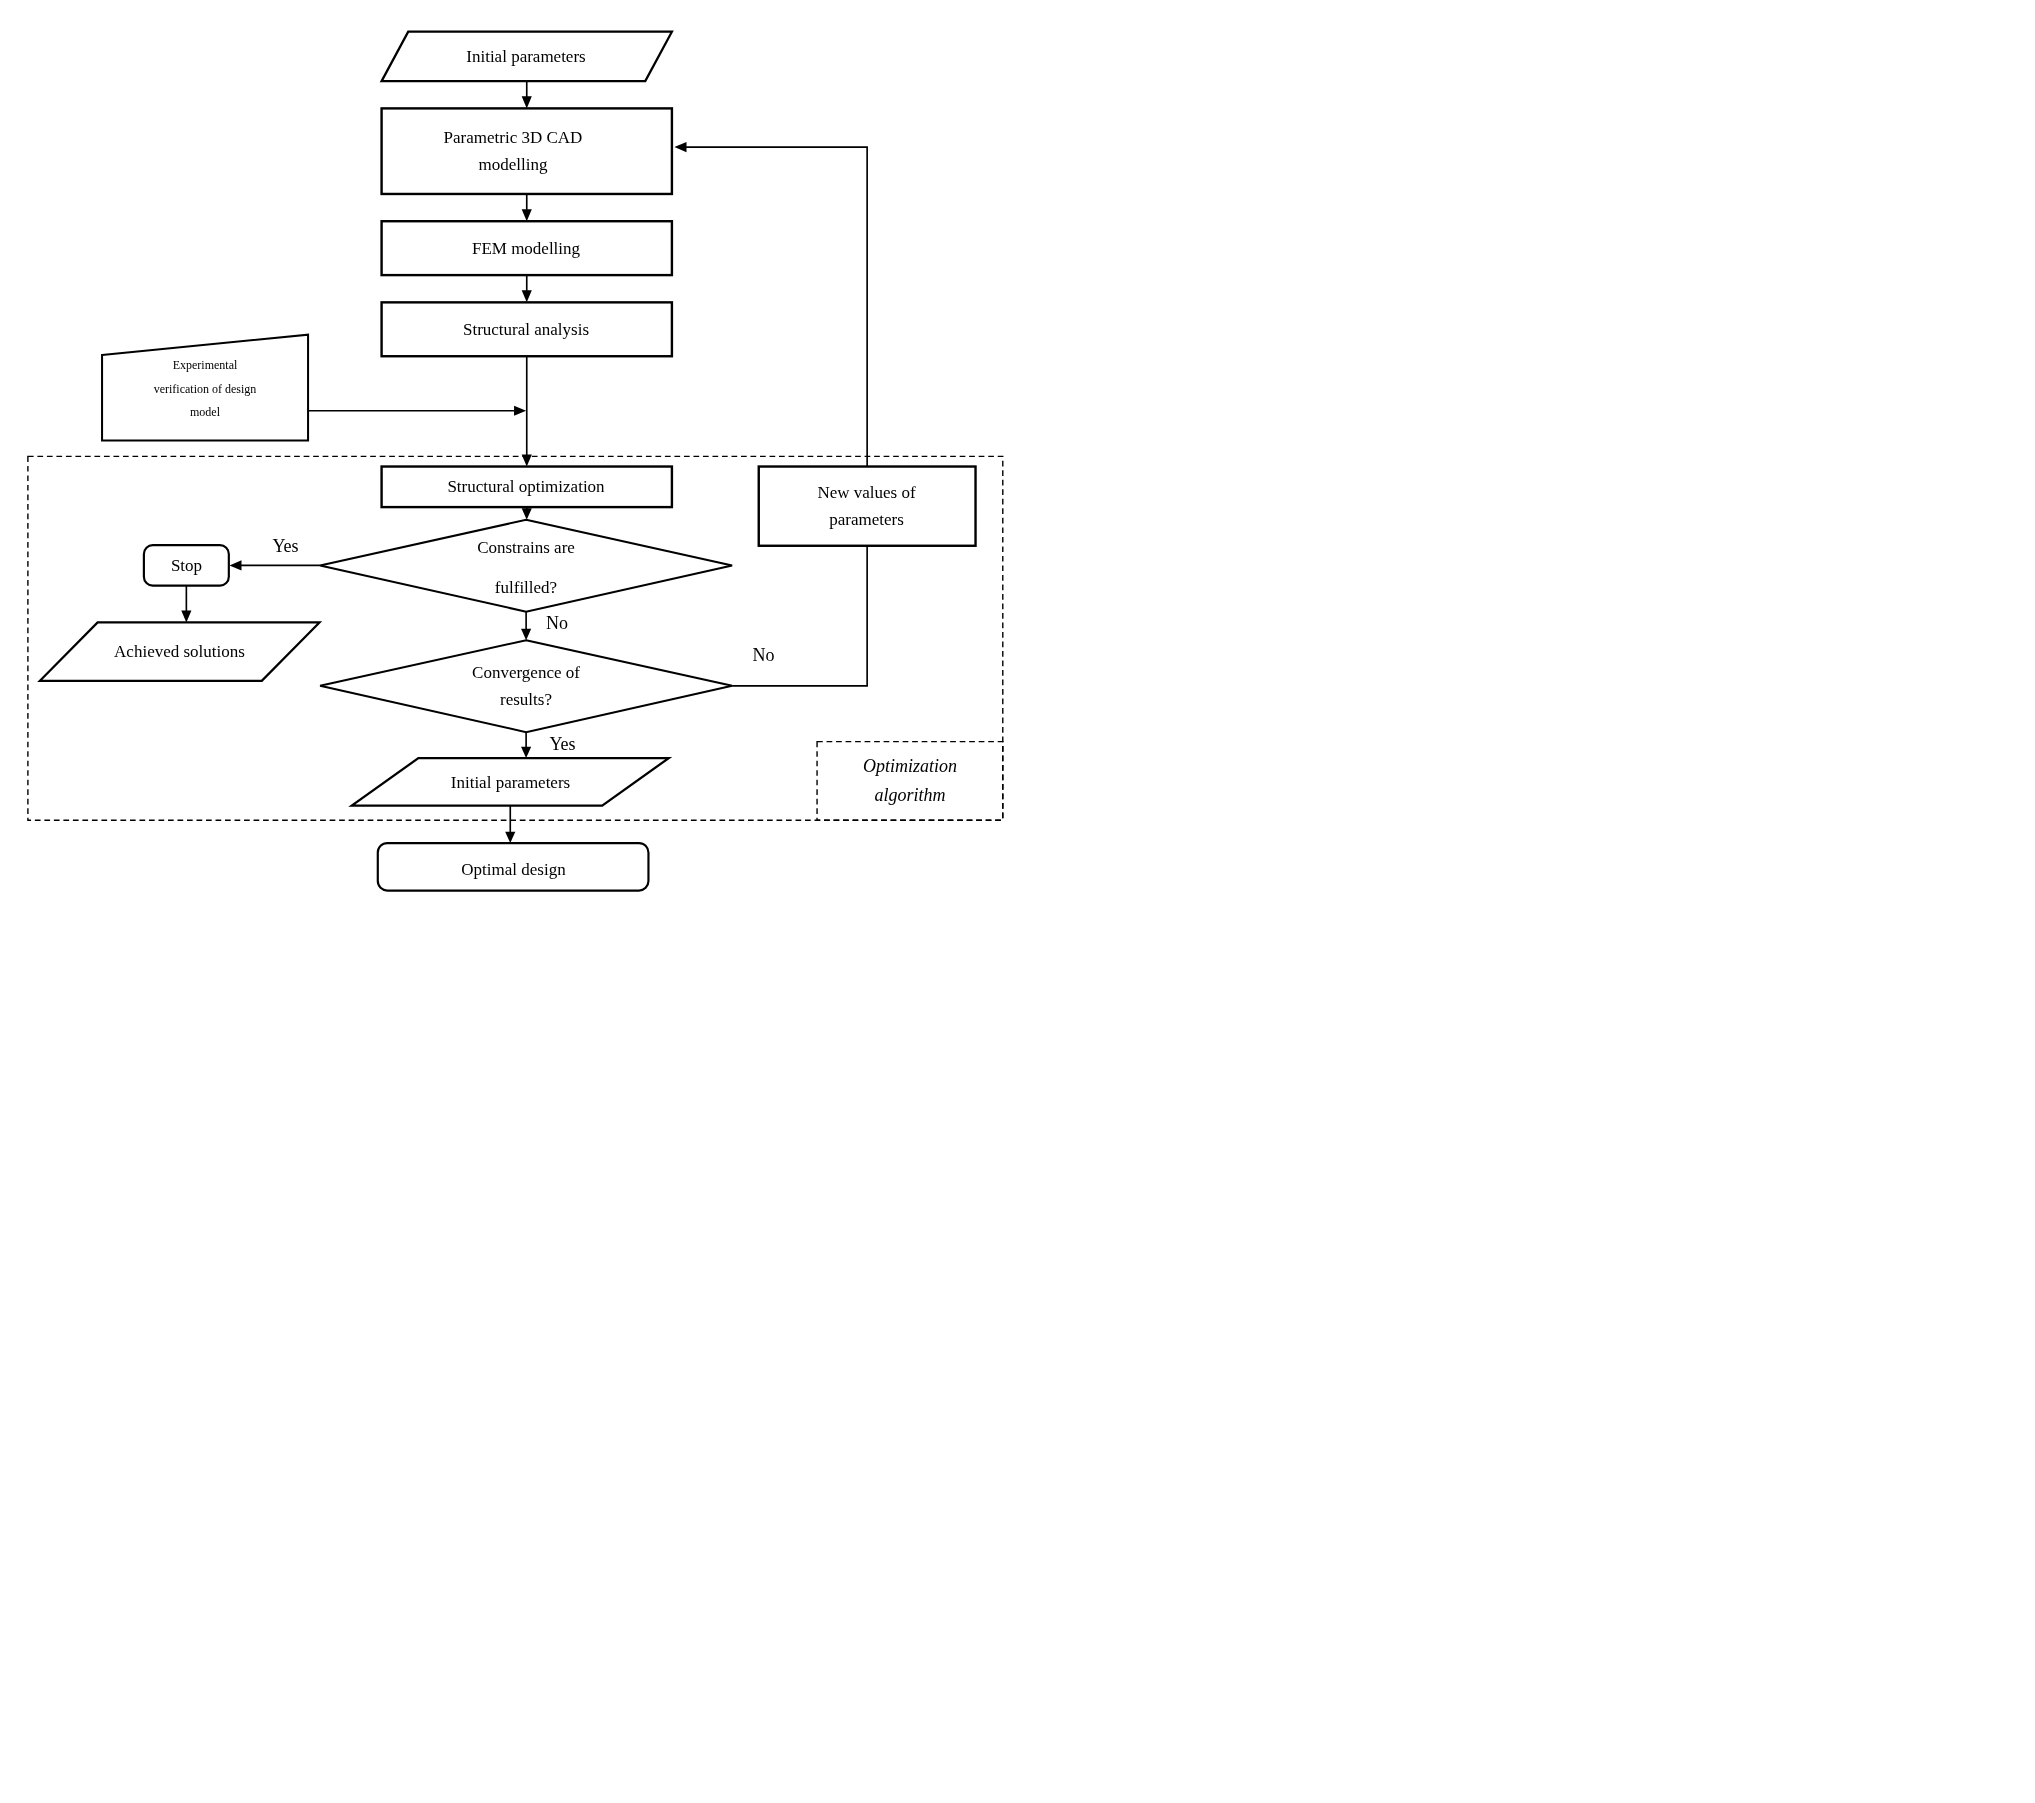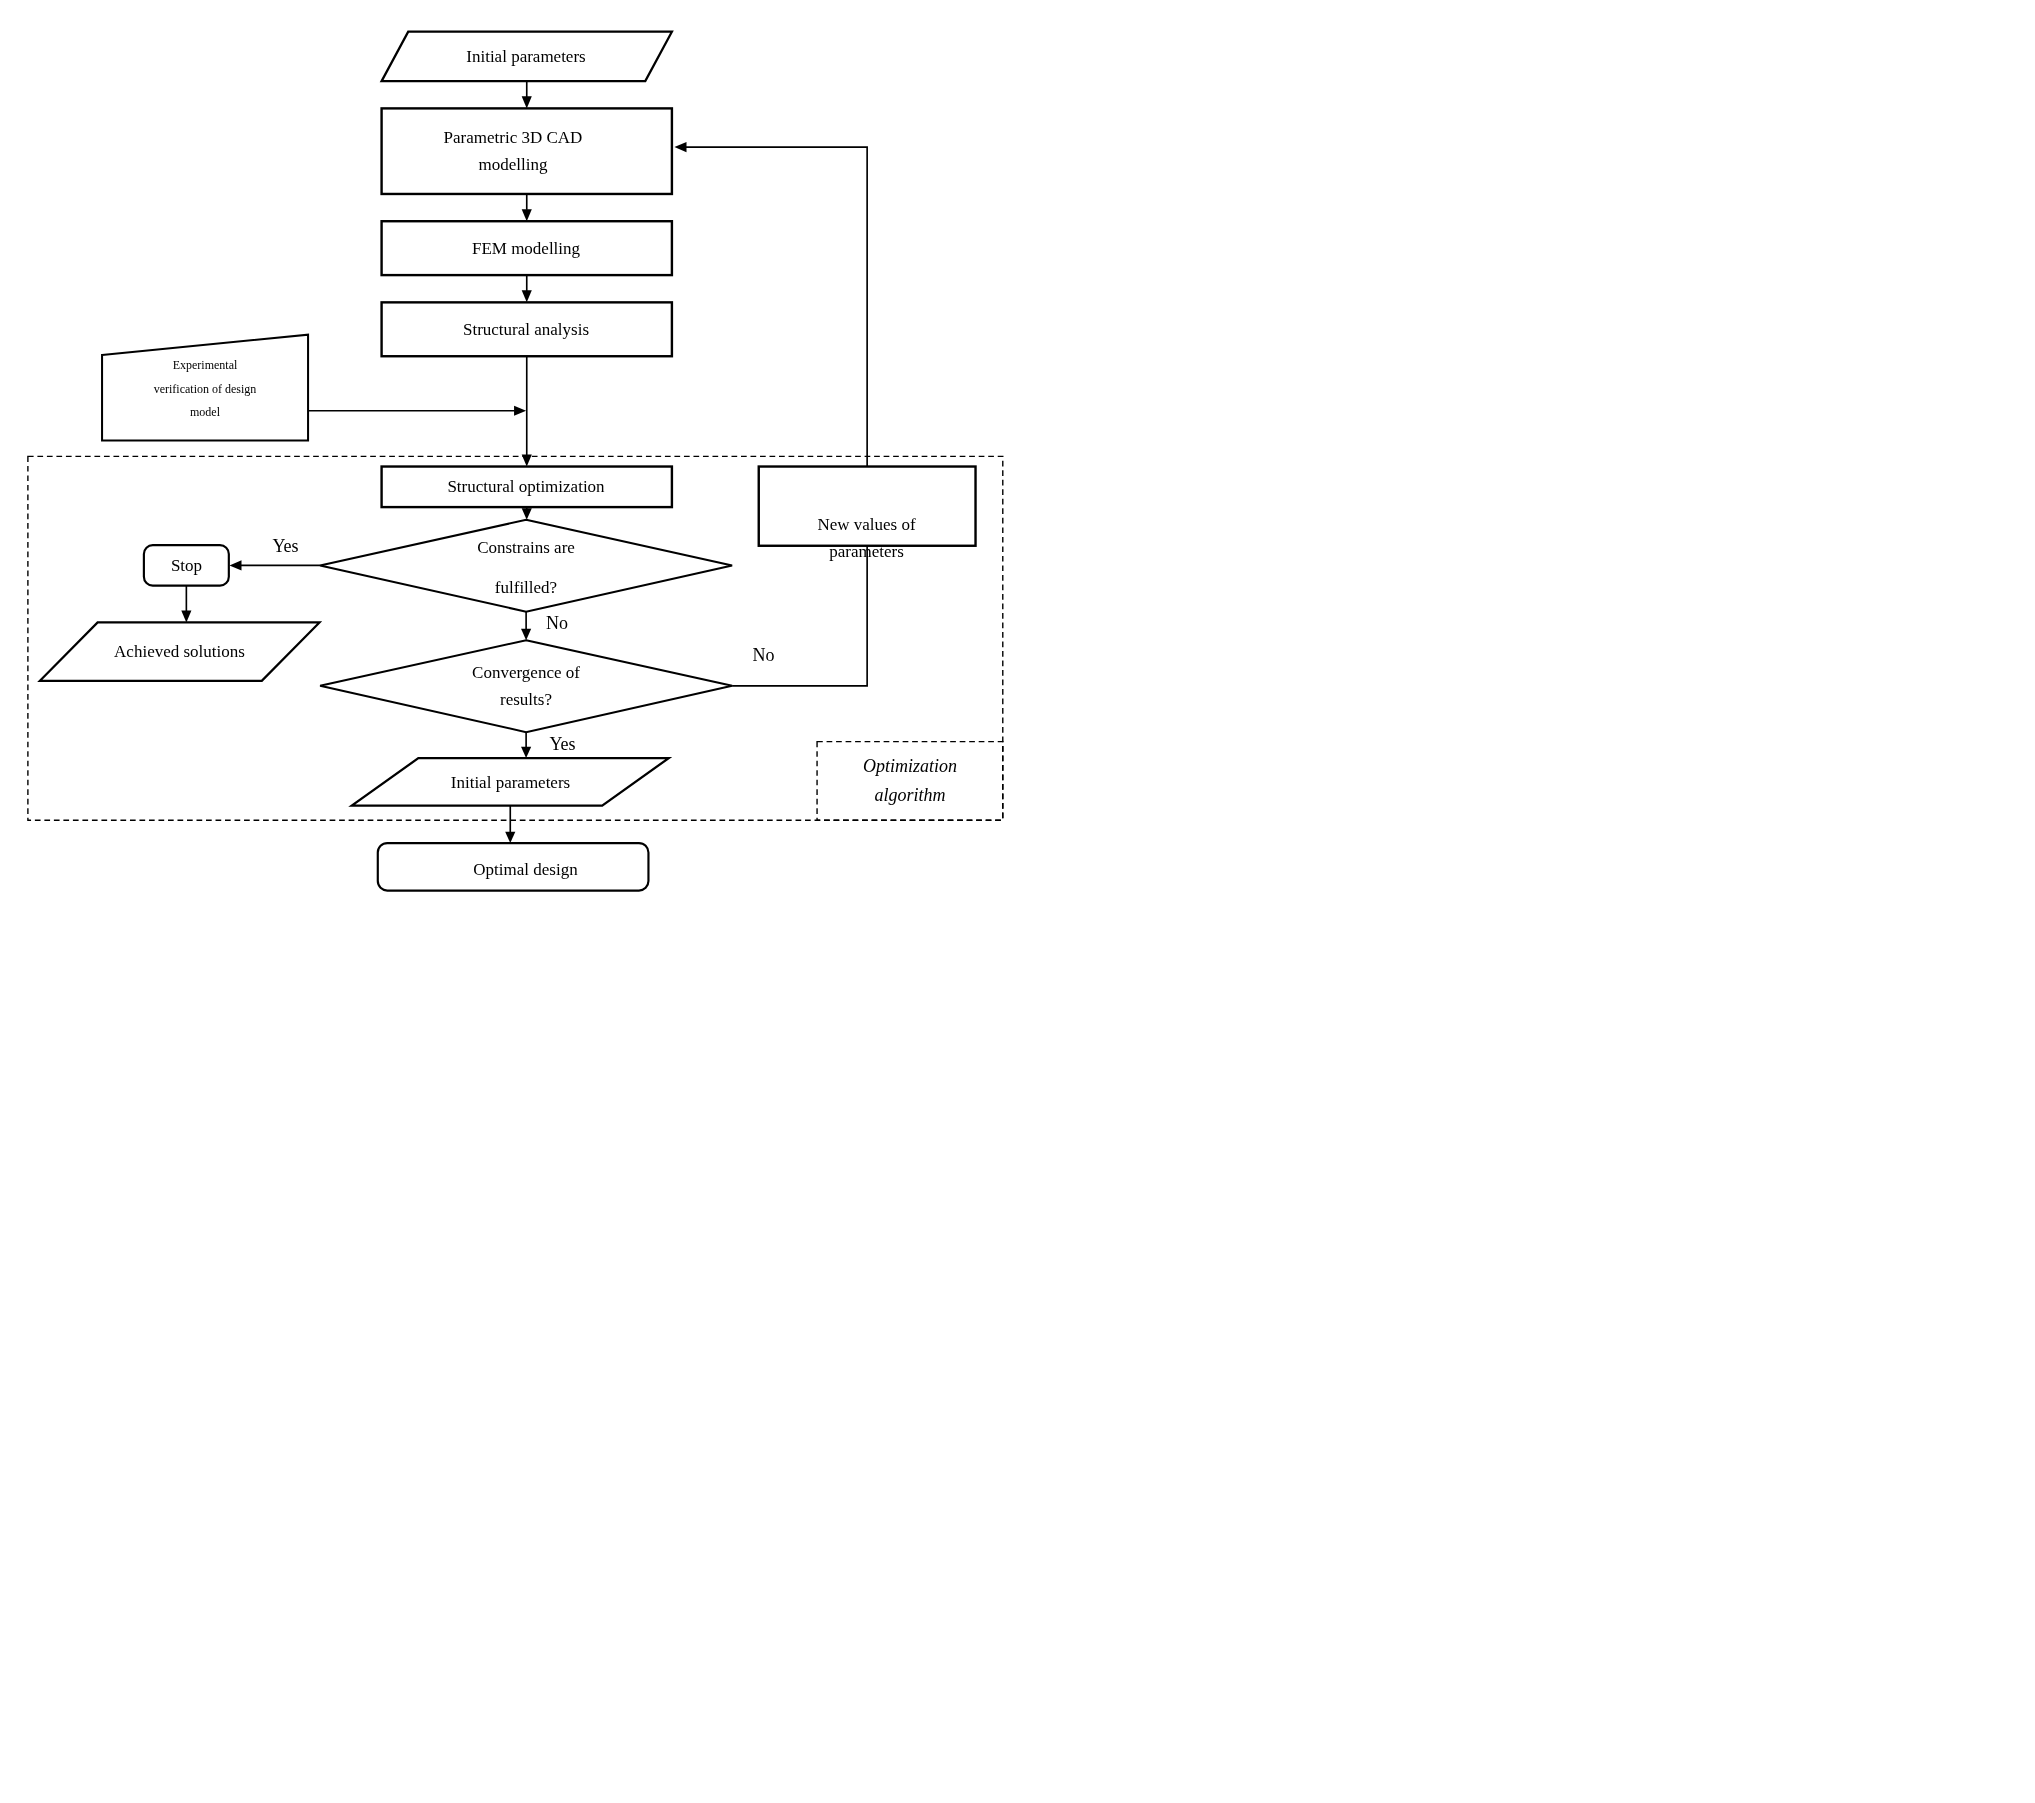--- a/index.html
+++ b/index.html
@@ -128,28 +128,28 @@
 
   <div class="lbl" style="left:144px;top:545px;width:85px;height:41px;">Stop</div>
 
   <div class="lbl" style="left:40px;top:622px;width:279px;height:58px;">Achieved solutions</div>
 
   <div class="lbl" style="left:320px;top:640px;width:412px;height:92px;">
     <span>Convergence of</span>
     <span>results?</span>
   </div>
 
-  <div class="lbl" style="left:758px;top:466px;width:217px;height:79px;margin-top:32px;">
+  <div class="lbl" style="left:758px;top:466px;width:217px;height:79px;">
     <span>New values of</span>
     <span>parameters</span>
   </div>
 
   <div class="lbl" style="left:352px;top:758px;width:317px;height:48px;">Initial parameters</div>
 
-  <div class="lbl" style="left:378px;top:845px;width:271px;height:48px;padding-left:12px;">Optimal design</div>
+  <div class="lbl" style="left:378px;top:845px;width:271px;height:48px;">Optimal design</div>
 
   <div class="lbl italic" style="left:817px;top:741px;width:186px;height:79px;">
     <span>Optimization</span>
     <span>algorithm</span>
   </div>
 
   <div class="edge-lbl" style="left:257px;top:536px;width:57px;">Yes</div>
 
   <div class="edge-lbl" style="left:535px;top:613px;width:44px;">No</div>
 

